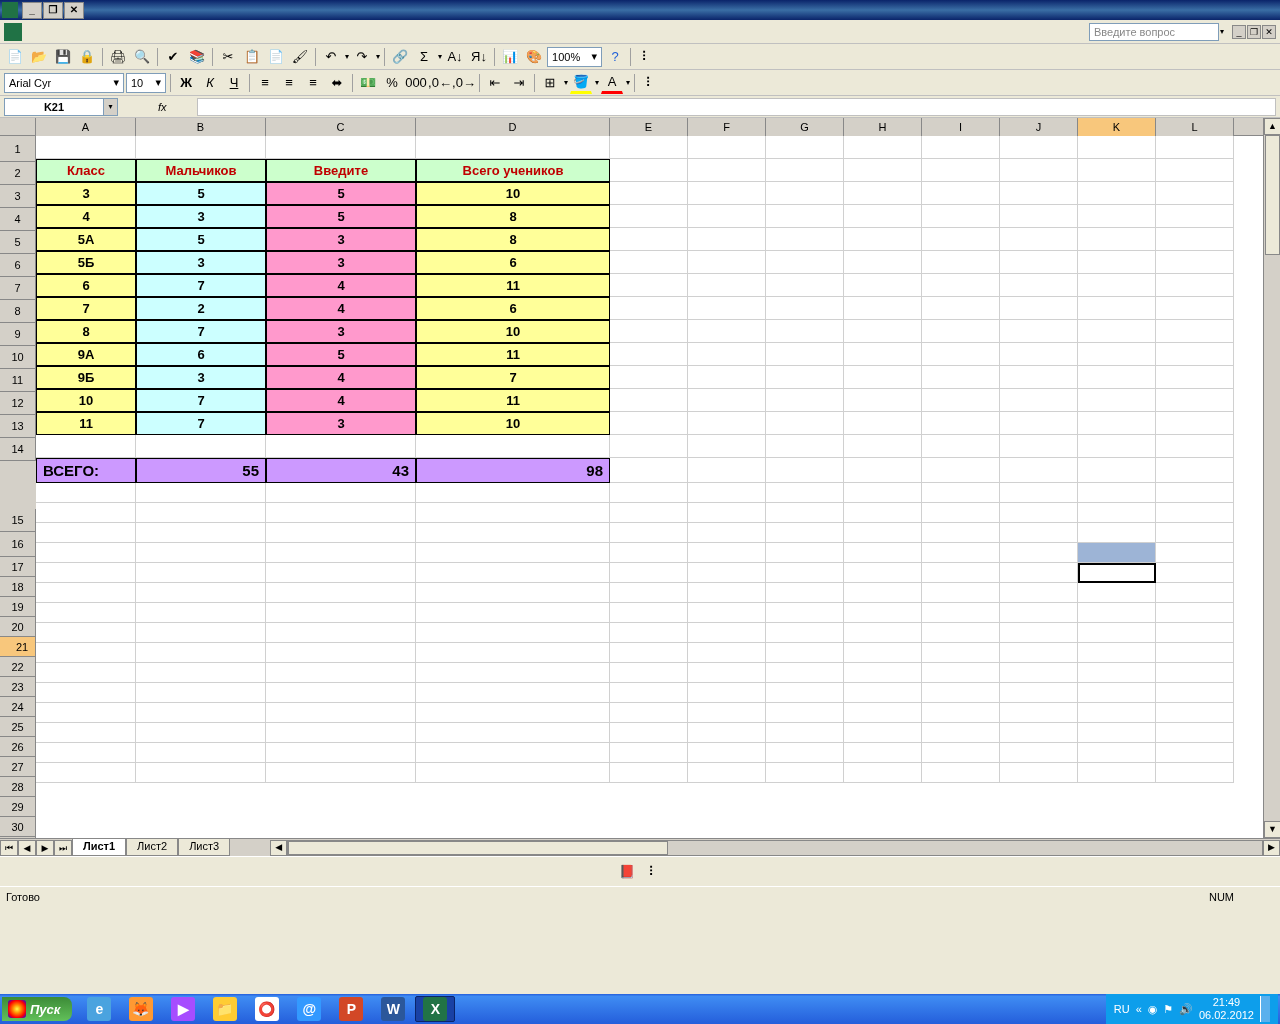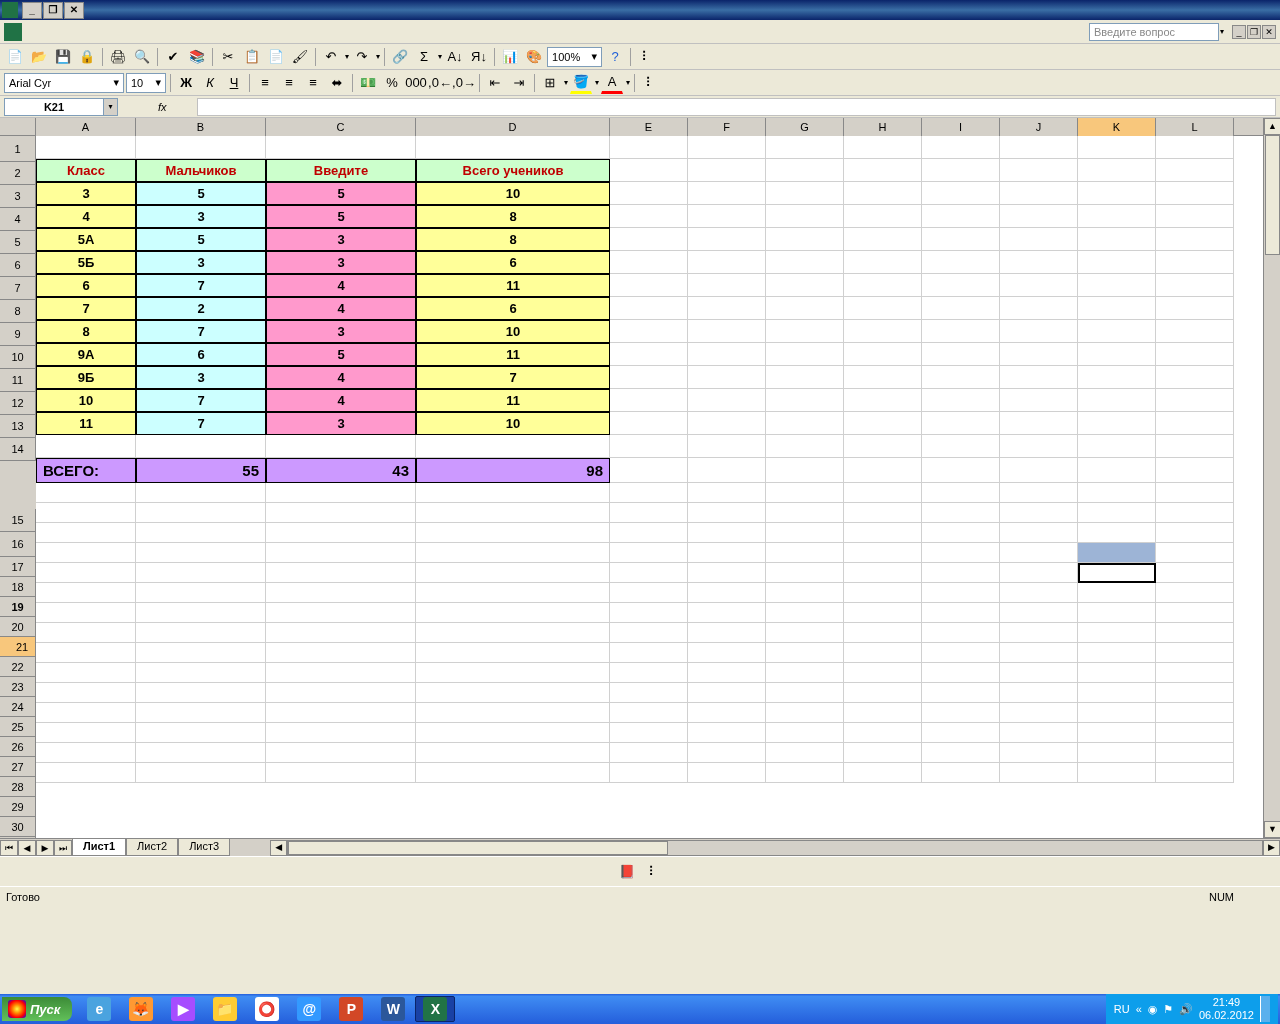--- a/index.html
+++ b/index.html
@@ -242,21 +242,21 @@
         <div class="row-h" style="height: 23px;">9</div>
         <div class="row-h" style="height: 23px;">10</div>
         <div class="row-h" style="height: 23px;">11</div>
         <div class="row-h" style="height: 23px;">12</div>
         <div class="row-h" style="height: 23px;">13</div>
         <div class="row-h" style="height: 23px;">14</div>
         <div class="row-h" style="height: 23px; margin-top: 48px;">15</div>
         <div class="row-h" style="height: 25px;">16</div>
         <div class="row-h" style="height: 20px;">17</div>
         <div class="row-h" style="height: 20px;">18</div>
-        <div class="row-h" style="height: 20px; font-weight: bold;">19</div>
+        <div class="row-h" style="height: 20px;">19</div>
         <div class="row-h" style="height: 20px;">20</div>
         <div class="row-h active" style="height: 20px;">21</div>
         <div class="row-h" style="height: 20px;">22</div>
         <div class="row-h" style="height: 20px;">23</div>
         <div class="row-h" style="height: 20px;">24</div>
         <div class="row-h" style="height: 20px;">25</div>
         <div class="row-h" style="height: 20px;">26</div>
         <div class="row-h" style="height: 20px;">27</div>
         <div class="row-h" style="height: 20px;">28</div>
         <div class="row-h" style="height: 20px;">29</div>

